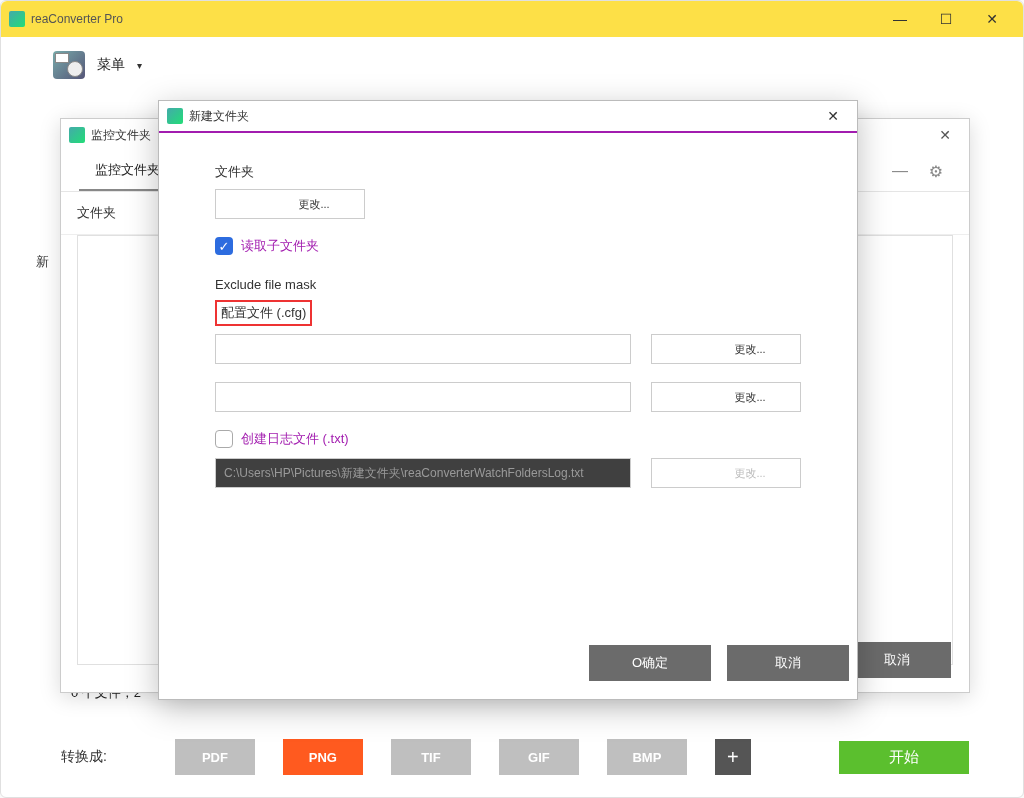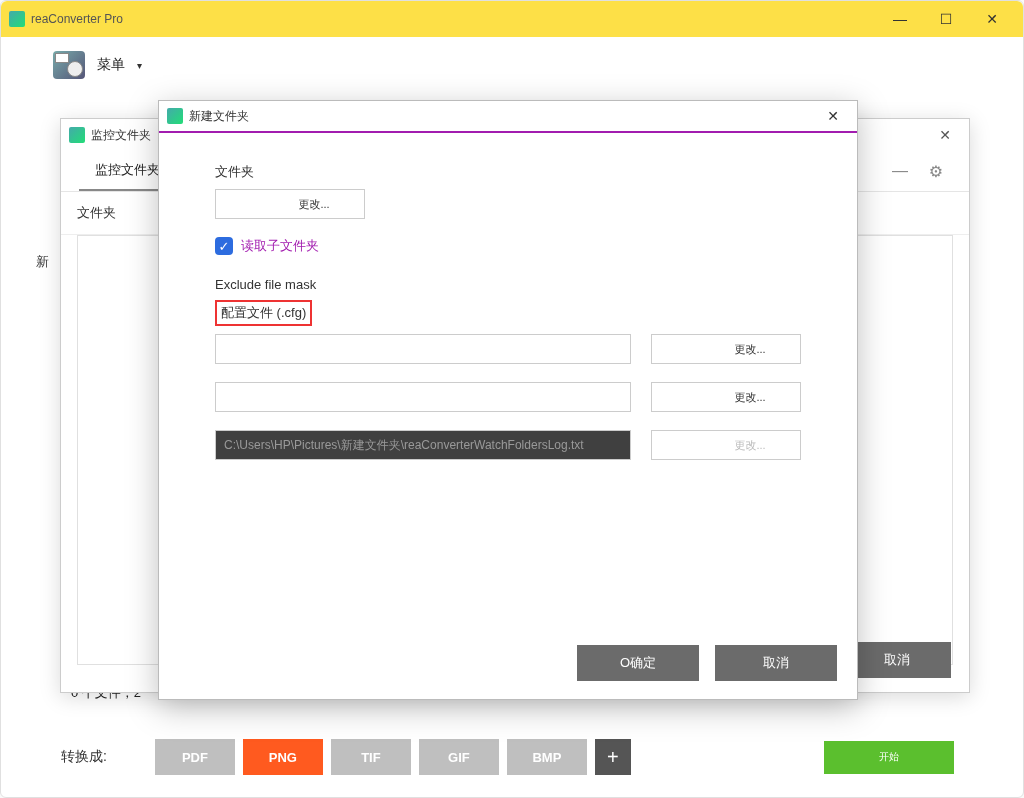--- a/index.html
+++ b/index.html
@@ -34,27 +34,27 @@
 
 .mid-toolbar { display: flex; align-items: center; padding: 12px 16px; border-bottom: 1px solid #eee; }
 .mid-th { font-size: 13px; color: #333; }
 
 .mid-body { position: relative; height: 430px; border: 1px solid #e0e0e0; margin: 0 16px; background:#fff; }
 
 .mid-footer { position: absolute; bottom: 14px; right: 18px; display: flex; gap: 14px; }
 .footbtn { width: 108px; height: 36px; background: #6b6b6b; color: #fff; border: none; font-size: 13px; cursor: pointer; }
 
 
-.convert-bar { position: absolute; left: 60px; right: 69px; bottom: 22px; display: flex; align-items: center; gap: 8px; }
+.convert-bar { position: absolute; left: 60px; right: 54px; bottom: 22px; display: flex; align-items: center; gap: 28px; }
 .convert-label { font-size: 14px; color: #333; margin-right: 40px; }
 .fmt-btn { width: 80px; height: 36px; color: #fff; font-size: 13px; font-weight: 600; border: none; cursor: pointer; }
 .fmt-inactive { background: #bfbfbf; }
 .fmt-active { background: #ff5a1f; }
 .fmt-plus { width: 36px; height: 36px; background: #555; color: #fff; font-size: 20px; border: none; cursor: pointer; }
-.start-btn { margin-left: auto; width: 130px; height: 33px; background: #5bbf2e; color: #fff; font-size: 10px; border: none; cursor: pointer; }
+.start-btn { margin-left: auto; width: 130px; height: 33px; background: #5bbf2e; color: #fff; font-size: 15px; border: none; cursor: pointer; }
 
 .file-count-stub { position:absolute; left:70px; top:683px; font-size:13px; color:#222; }
 
 
 .dialog-fg { position: absolute; top: 100px; left: 158px; width: 700px; height: 600px; background: #fff; border: 1px solid #bbb; box-shadow: 0 8px 30px rgba(0,0,0,.25); }
 .fg-title { height: 32px; display: flex; align-items: center; padding: 0 8px; border-bottom: 2px solid #a21caf; }
 .fg-icon { width: 16px; height: 16px; margin-right: 6px; background: linear-gradient(135deg,#4aa,#2d7); border-radius: 2px; }
 .fg-title-text { font-size: 12px; color: #333; flex: 1; }
 .fg-close { width: 32px; height: 28px; display:flex; align-items:center; justify-content:center; color: #333; cursor: pointer; font-size: 14px; }
 
@@ -70,21 +70,21 @@
 .cb-row { display: flex; align-items: center; gap: 8px; margin-bottom: 22px; }
 .cb { width: 18px; height: 18px; border-radius: 4px; display: inline-flex; align-items: center; justify-content: center; font-size: 13px; }
 .cb.checked { background: #2d6cdf; color: #fff; }
 .cb.unchecked { background: #fff; border: 1.5px solid #aaa; }
 .cb-label { font-size: 13px; color: #a21caf; }
 
 .mask-row { display: flex; align-items: center; gap: 14px; margin-bottom: 26px; }
 .mask-row .txt { flex: 0 0 264px; }
 .example { font-size: 12px; color: #333; }
 
-.fg-footer { position: absolute; bottom: 18px; right: 20px; display: flex; gap: 16px; }
+.fg-footer { position: absolute; bottom: 18px; right: 8px; display: flex; gap: 16px; }
 .fg-btn { width: 122px; height: 36px; background: #6b6b6b; color: #fff; border: none; font-size: 13px; cursor: pointer; }
 
 .left-stub-label { position:absolute; left:35px; top:252px; font-size:13px; color:#333; }
 </style>
 </head>
 <body>
 
 <div class="main-window">
   <div class="main-titlebar">
     <div class="app-icon-main"></div>
@@ -163,20 +163,24 @@
     <div class="field-row">
       <input class="txt" style="">
       <button class="btn-change">更改...</button>
     </div>
 
     <div class="field-row">
       <input class="txt" style="">
       <button class="btn-change">更改...</button>
     </div>
 
+    <div class="cb-row" style="margin-bottom:10px;">
+      <span class="cb unchecked"></span>
+      <span class="cb-label">创建日志文件 (.txt)</span>
+    </div>
     <div class="field-row">
       <input class="txt" disabled="" value="C:\Users\HP\Pictures\新建文件夹\reaConverterWatchFoldersLog.txt" style="">
       <button class="btn-change" disabled="">更改...</button>
     </div>
 
   </div>
   <div class="fg-footer">
     <button class="fg-btn">O确定</button>
     <button class="fg-btn">取消</button>
   </div>

